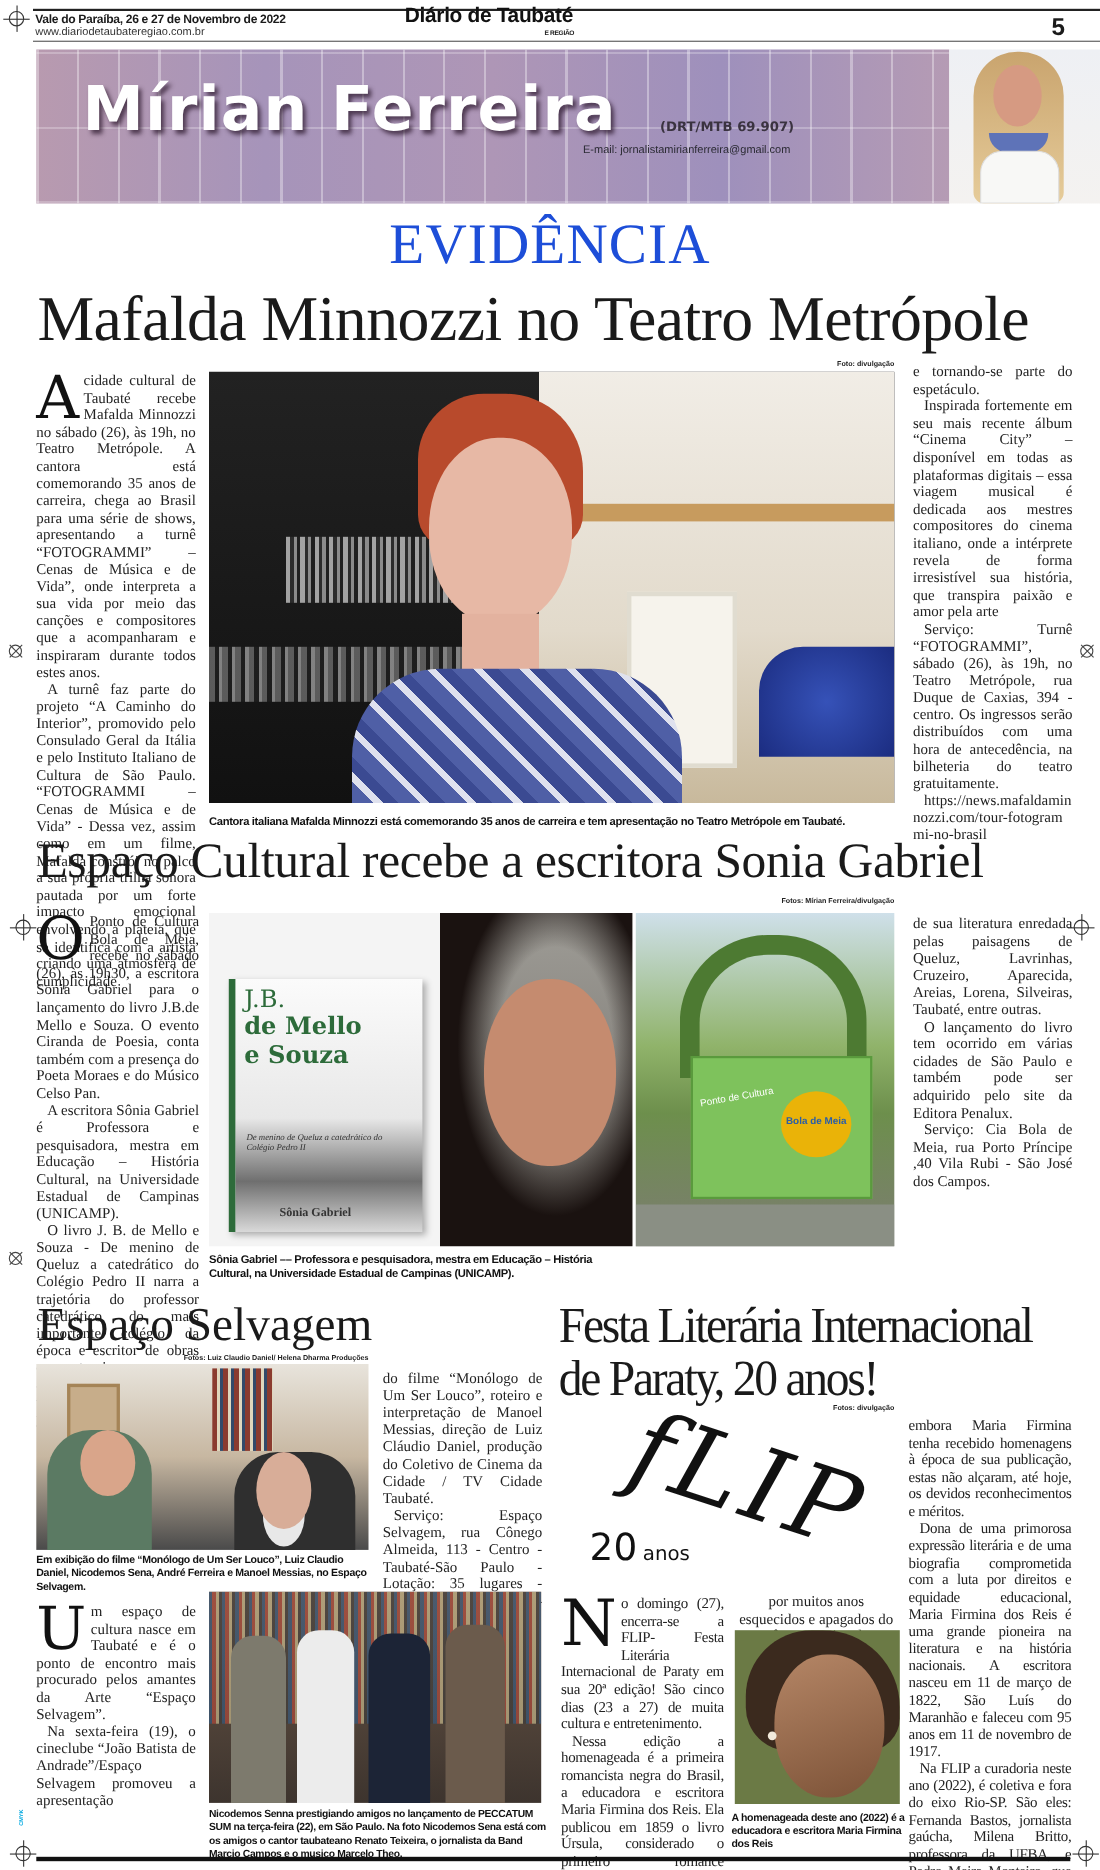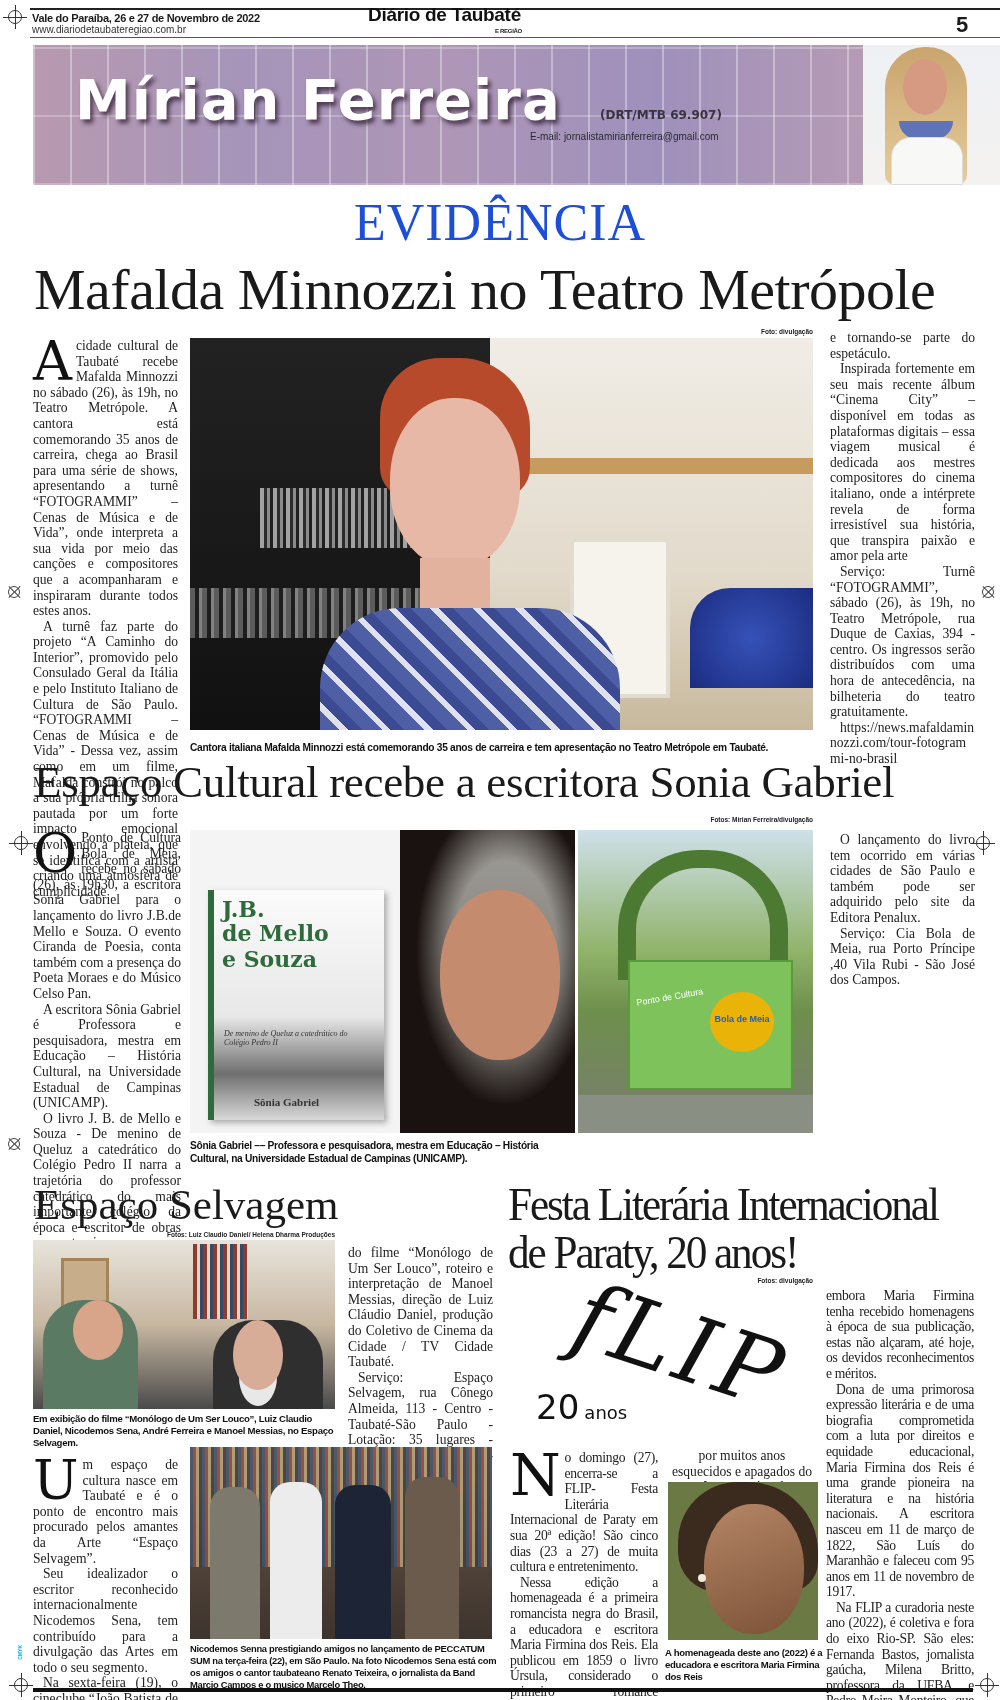--- a/index.html
+++ b/index.html
@@ -92,21 +92,21 @@
 
 <div class="abs serif-body" style="left:33px;top:830px;width:148px;">
   <span class="dropcap">O</span>
   <p class="first">Ponto de Cultura Bola de Meia, recebe no sábado (26), às 19h30, a escritora Sonia Gabriel para o lançamento do livro J.B.de Mello e Souza.  O evento Ciranda de Poesia, conta também com a presença do Poeta Moraes e do Músico Celso Pan.</p>
   <p>A escritora Sônia Gabriel é Professora e pesquisadora, mestra em Educação – História Cultural, na Universidade Estadual de Campinas (UNICAMP).</p>
   <p>O livro J. B. de Mello e Souza - De menino de Queluz a catedrático do Colégio Pedro II narra a trajetória do professor catedrático do mais importante colégio da época e escritor de obras que eternizaram o seu amor pelo Vale do Paraíba tornando a região cenário protagonista</p>
 </div>
 
 <div class="abs photo" style="left:190px;top:830px;width:210px;height:303px;background:#f4f4f4;">
   <div style="position:absolute;left:18px;top:60px;width:176px;height:230px;background:linear-gradient(180deg,#fbfbfb 0%,#e8e8e8 55%,#6f6f6f 80%,#d9d9d9 100%);box-shadow:3px 3px 6px rgba(0,0,0,0.3);border-left:6px solid #2d6b3a;">
-    <div style="position:absolute;left:8px;top:6px;font-family:'DejaVu Serif',serif;font-weight:bold;font-size:22px;color:#2d6b3a;">J.B.</div>
+    <div style="position:absolute;left:8px;top:6px;font-family:'DejaVu Serif',serif;font-weight:normal;font-size:22px;color:#2d6b3a;">J.B.</div>
     <div style="position:absolute;left:8px;top:30px;font-family:'DejaVu Serif',serif;font-weight:bold;font-size:22px;color:#2d6b3a;">de Mello</div>
     <div style="position:absolute;left:8px;top:56px;font-family:'DejaVu Serif',serif;font-weight:bold;font-size:22px;color:#2d6b3a;">e Souza</div>
     <div style="position:absolute;left:10px;top:98px;width:140px;font-family:Liberation Serif, serif;font-style:italic;font-size:8px;color:#333;margin-top:41px;">De menino de Queluz a catedrático do Colégio Pedro II</div>
     <div style="position:absolute;left:40px;top:206px;font-family:'Liberation Serif',serif;font-weight:bold;font-size:11px;color:#333;">Sônia Gabriel</div>
   </div>
 </div>
 
 <div class="abs photo" style="left:400px;top:830px;width:175px;height:303px;background:linear-gradient(180deg,#9e9c96,#6f6b66);">
   <div style="position:absolute;left:0;top:0;width:175px;height:303px;background:radial-gradient(ellipse at 60% 40%,transparent 35%,#1a1210 60%);"></div>
   <div style="position:absolute;left:40px;top:60px;width:120px;height:170px;border-radius:48%;background:#c58b6f;"></div>
@@ -117,20 +117,21 @@
   <div style="position:absolute;left:50px;top:130px;width:165px;height:130px;background:#7ec25c;border:2px solid #5a9a3d;">
     <div style="position:absolute;left:6px;top:30px;font-family:'Liberation Sans',sans-serif;font-size:9px;color:#fff;transform:rotate(-10deg);">Ponto de Cultura</div>
     <div style="position:absolute;left:80px;top:30px;width:64px;height:60px;border-radius:50%;background:#eab308;font-family:'Liberation Sans',sans-serif;font-weight:bold;font-size:9px;color:#2a5ea8;text-align:center;padding-top:22px;">Bola de Meia</div>
   </div>
   <div style="position:absolute;left:0;top:265px;width:235px;height:38px;background:#8a8f84;"></div>
 </div>
 
 <div class="abs caption" style="left:190px;top:1139px;width:360px;">Sônia Gabriel –– Professora e pesquisadora, mestra em Educação – História Cultural, na Universidade Estadual de Campinas (UNICAMP).</div>
 
 <div class="abs serif-body" style="left:830px;top:832px;width:145px;">
+  <p class="first">de sua literatura enredada pelas paisagens de Queluz, Lavrinhas, Cruzeiro, Aparecida, Areias, Lorena, Silveiras, Taubaté, entre outras.</p>
   <p>O lançamento do livro tem ocorrido em várias cidades de São Paulo e também pode ser adquirido pelo site da Editora Penalux.</p>
   <p>Serviço: Cia Bola de Meia, rua Porto Príncipe ,40 Vila Rubi - São José dos Campos.</p>
 </div>
 
 <div class="abs x-mark" style="left:8px;top:1138px;"></div>
 
 <div class="abs headline" style="left:34px;top:1180px;font-size:43px;">Espaço Selvagem</div>
 <div class="abs credit" style="left:150px;top:1231px;width:185px;">Fotos: Luiz Claudio Daniel/ Helena Dharma Produções</div>
 
 <div class="abs photo" style="left:33px;top:1240px;width:302px;height:169px;background:linear-gradient(180deg,#e8e4dc 0%,#c7b7a1 50%,#4a4a4a 100%);">
@@ -144,21 +145,20 @@
 <div class="abs caption" style="left:33px;top:1413px;width:310px;font-size:9.6px;line-height:12px;">Em exibição do filme “Monólogo de Um Ser Louco”, Luiz Claudio Daniel, Nicodemos Sena, André Ferreira e  Manoel Messias, no Espaço Selvagem.</div>
 
 <div class="abs serif-body" style="left:348px;top:1245px;width:145px;">
   <p class="first">do filme “Monólogo de Um Ser Louco”, roteiro e interpretação de Manoel Messias, direção de Luiz Cláudio Daniel, produção do Coletivo de Cinema da Cidade / TV Cidade Taubaté.</p>
   <p>Serviço: Espaço Selvagem, rua Cônego Almeida, 113 - Centro - Taubaté-São Paulo - Lotação: 35 lugares - Informações: (12) 98259-5684</p>
 </div>
 
 <div class="abs serif-body" style="left:33px;top:1457px;width:145px;">
   <span class="dropcap">U</span>
   <p class="first">m espaço de cultura nasce em Taubaté e é o ponto de encontro mais procurado pelos amantes da Arte “Espaço Selvagem”.</p>
-  <p>Seu idealizador o escritor reconhecido internacionalmente Nicodemos Sena, tem contribuído para a divulgação das Artes em todo o seu segmento.</p>
   <p>Na sexta-feira (19), o cineclube “João Batista de Andrade”/Espaço Selvagem promoveu a apresentação</p>
 </div>
 
 <div class="abs photo" style="left:190px;top:1447px;width:302px;height:192px;background:linear-gradient(180deg,#6c5848 0%,#3d342e 100%);">
   <div style="position:absolute;left:0;top:0;width:302px;height:120px;background:repeating-linear-gradient(90deg,#2f5e8e 0 3px,#c84a3a 3px 6px,#e6d7a0 6px 9px,#3b3b3b 9px 12px);opacity:0.55;"></div>
   <div style="position:absolute;left:20px;top:40px;width:50px;height:152px;border-radius:20px 20px 0 0;background:#7d7a6d;"></div>
   <div style="position:absolute;left:80px;top:35px;width:52px;height:157px;border-radius:20px 20px 0 0;background:#ececec;"></div>
   <div style="position:absolute;left:145px;top:38px;width:56px;height:154px;border-radius:20px 20px 0 0;background:#1c2436;"></div>
   <div style="position:absolute;left:215px;top:30px;width:54px;height:162px;border-radius:20px 20px 0 0;background:#6b5b4c;"></div>
 </div>

